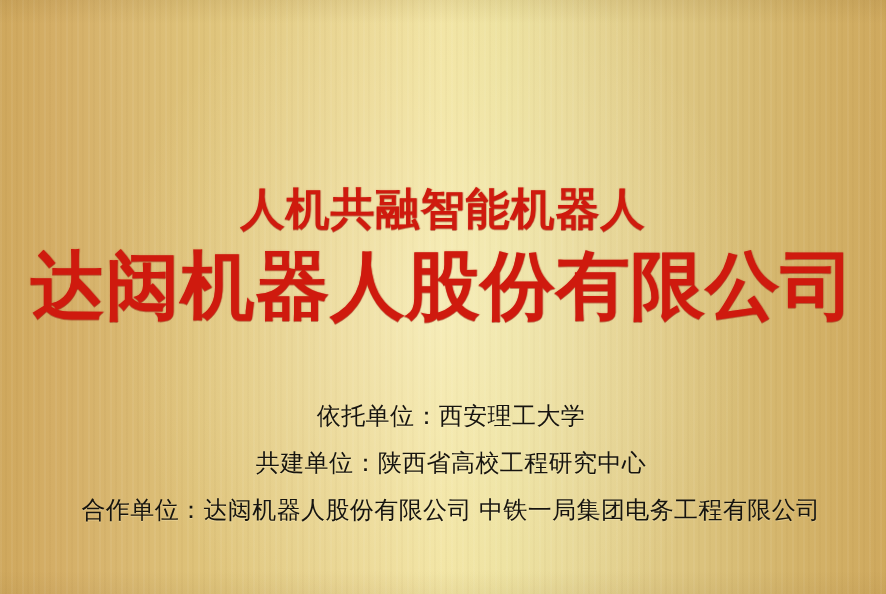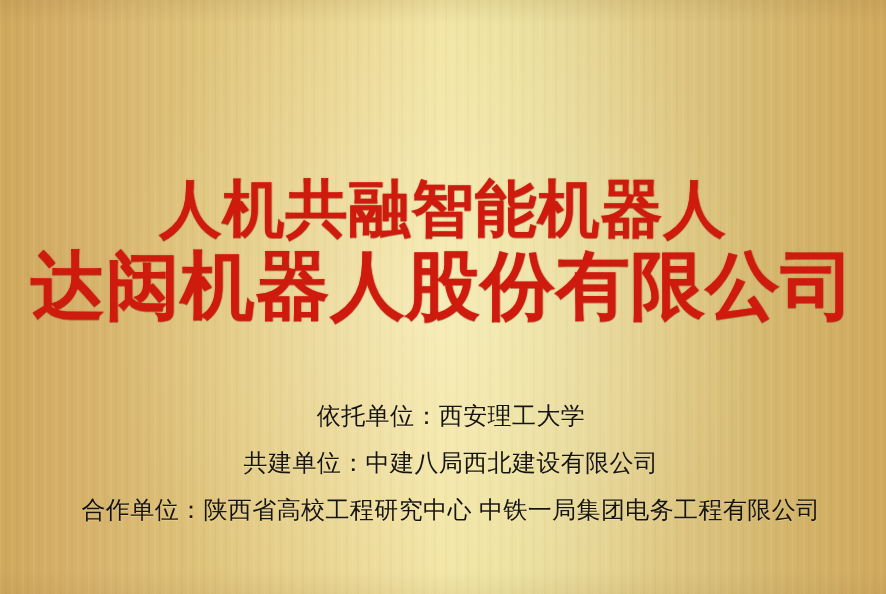--- a/index.html
+++ b/index.html
@@ -104,21 +104,21 @@
     font-family: "DejaVu Serif", "Liberation Serif", serif;
     font-weight: 700;
     white-space: nowrap;
     text-shadow:
       0 1px 0 rgba(150,20,8,0.45),
       1px 0 0 rgba(150,20,8,0.25),
       0 0 2px rgba(200,40,20,0.30);
   }
 
   .title-line-1 {
-    font-size: 62px;
+    font-size: 44px;
     line-height: 76px;
     letter-spacing: 1px;
   }
 
   .title-line-2 {
     font-size: 74px;
     line-height: 84px;
     letter-spacing: 1px;
     margin-top: -4px;
   }
@@ -155,18 +155,18 @@
 
   <div class="content">
 
     <div class="title-block">
       <div class="title-line title-line-1">人机共融智能机器人</div>
       <div class="title-line title-line-2">达闼机器人股份有限公司</div>
     </div>
 
     <div class="subtitle-block">
       <div class="subtitle-line">依托单位：西安理工大学</div>
-      <div class="subtitle-line">共建单位：中建八局西北建设有限公司</div>
-      <div class="subtitle-line">合作单位：陕西省高校工程研究中心  中铁一局集团电务工程有限公司</div>
+      <div class="subtitle-line">共建单位：陕西省高校工程研究中心</div>
+      <div class="subtitle-line">合作单位：达闼机器人股份有限公司  中铁一局集团电务工程有限公司</div>
     </div>
 
   </div>
 </div>
 
 </body></html>

